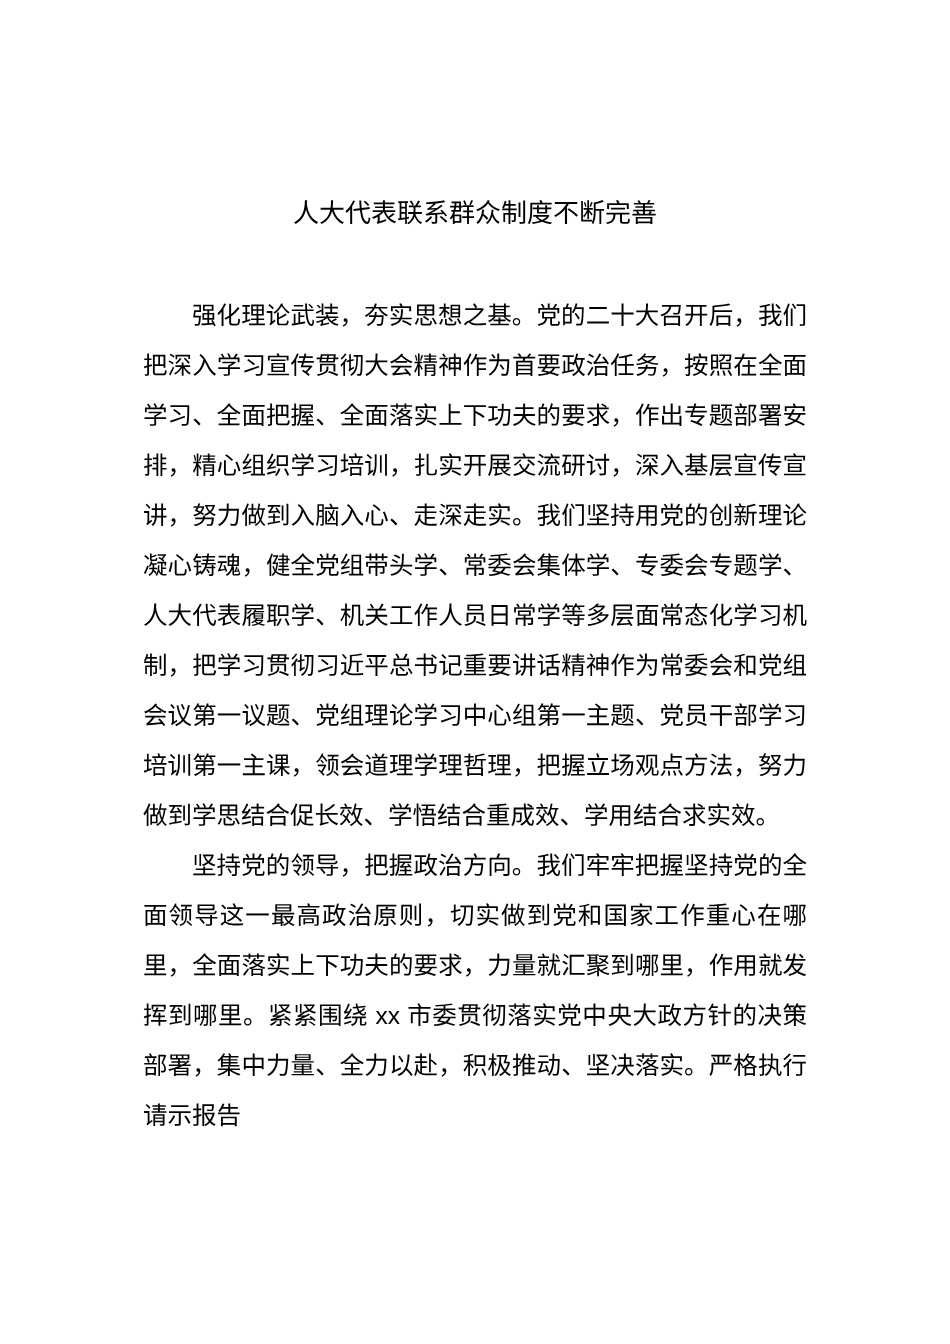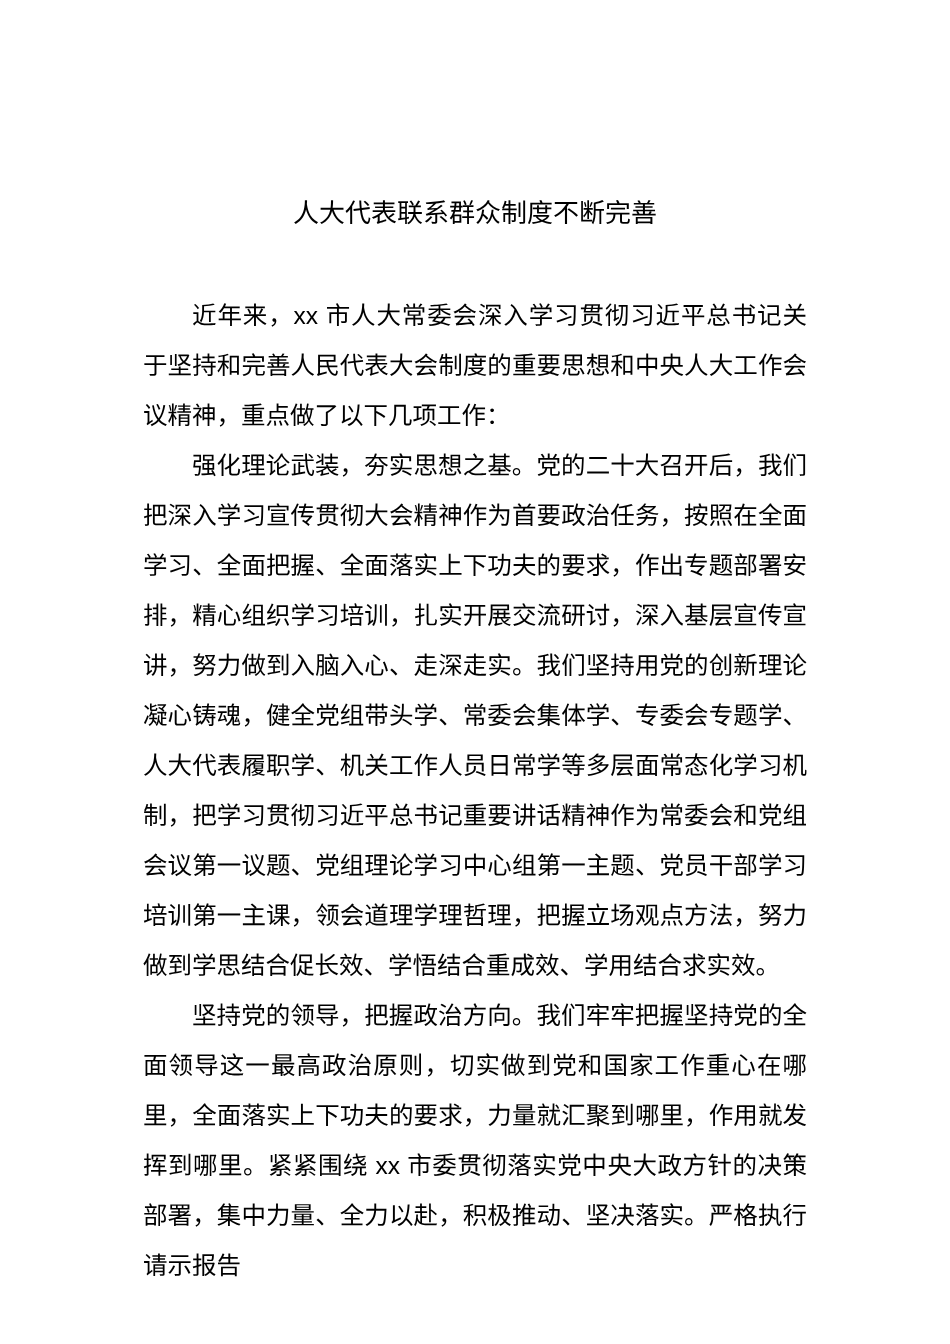--- a/index.html
+++ b/index.html
@@ -39,17 +39,16 @@
     color: #000000;
     word-break: normal;
   }
 </style>
 </head>
 <body>
 
 <div class="page">
   <h1 class="doc-title">人大代表联系群众制度不断完善</h1>
   <div class="doc-body">
-    <p>近年来，xx 市人大常委会深入学习贯彻习近平总书记关于坚持和完善人民代表大会制度的重要思想和中央人大工作会议精神，重点做了以下几项工作：</p>
     <p>强化理论武装，夯实思想之基。党的二十大召开后，我们把深入学习宣传贯彻大会精神作为首要政治任务，按照在全面学习、全面把握、全面落实上下功夫的要求，作出专题部署安排，精心组织学习培训，扎实开展交流研讨，深入基层宣传宣讲，努力做到入脑入心、走深走实。我们坚持用党的创新理论凝心铸魂，健全党组带头学、常委会集体学、专委会专题学、人大代表履职学、机关工作人员日常学等多层面常态化学习机制，把学习贯彻习近平总书记重要讲话精神作为常委会和党组会议第一议题、党组理论学习中心组第一主题、党员干部学习培训第一主课，领会道理学理哲理，把握立场观点方法，努力做到学思结合促长效、学悟结合重成效、学用结合求实效。</p>
     <p>坚持党的领导，把握政治方向。我们牢牢把握坚持党的全面领导这一最高政治原则，切实做到党和国家工作重心在哪里，全面落实上下功夫的要求，力量就汇聚到哪里，作用就发挥到哪里。紧紧围绕 xx 市委贯彻落实党中央大政方针的决策部署，集中力量、全力以赴，积极推动、坚决落实。严格执行请示报告</p>
   </div>
 </div>
 
 </body></html>

